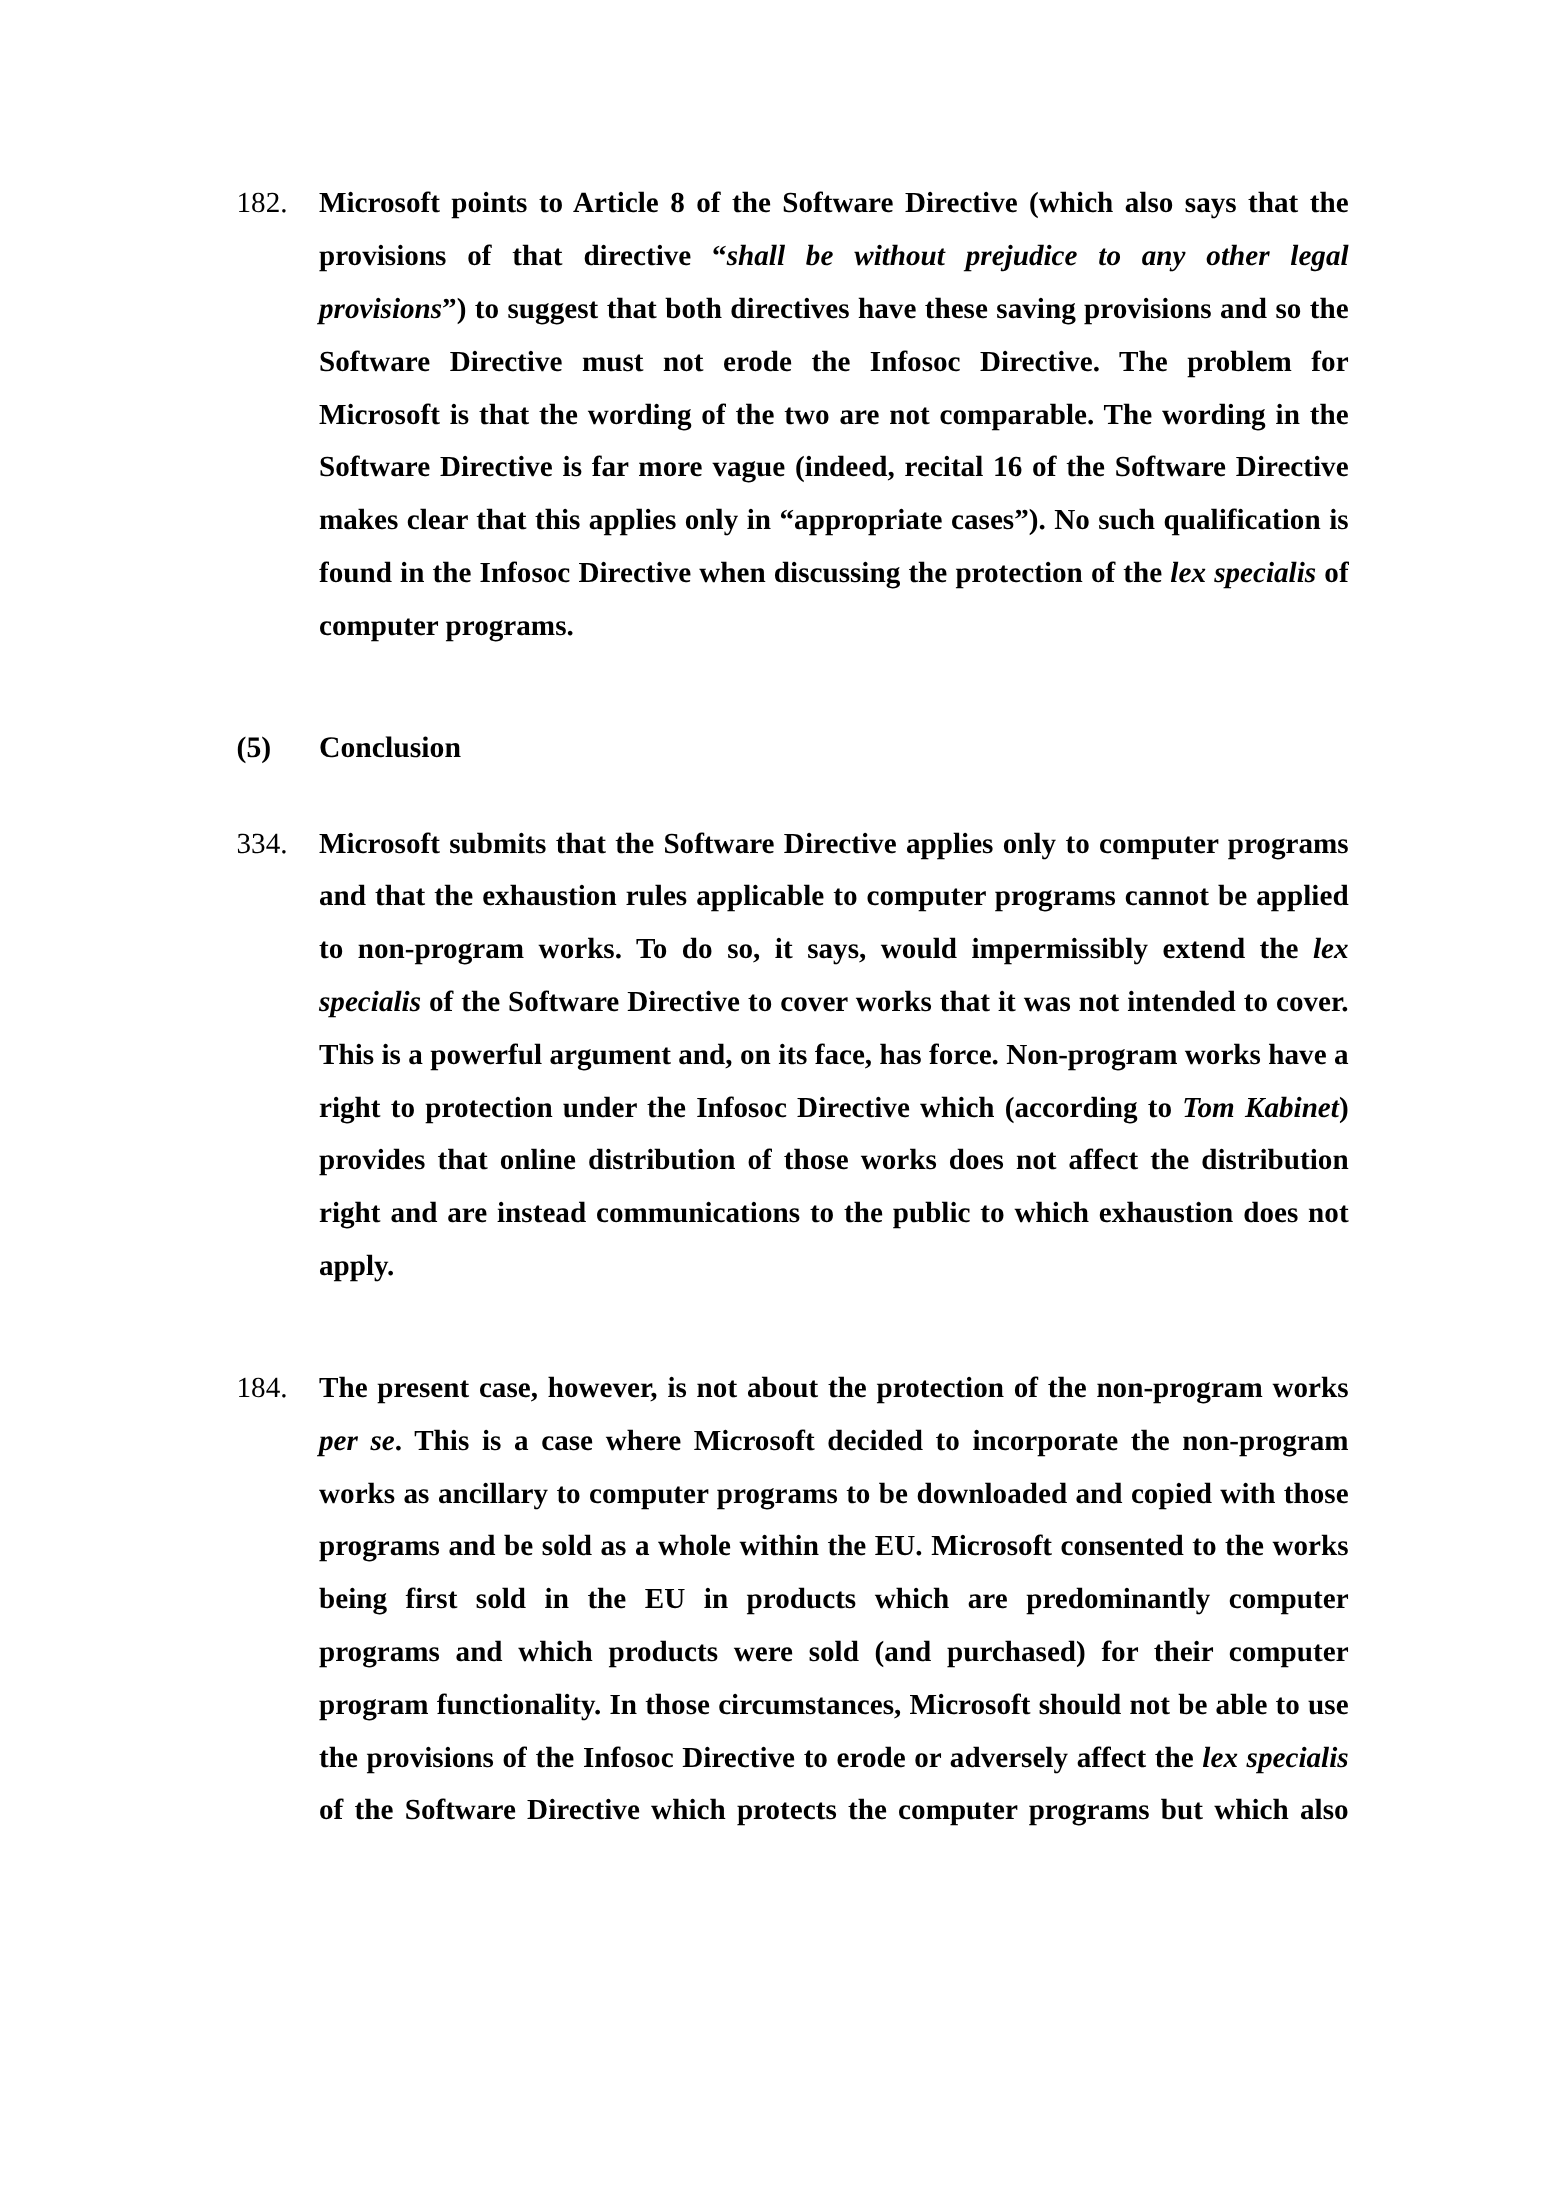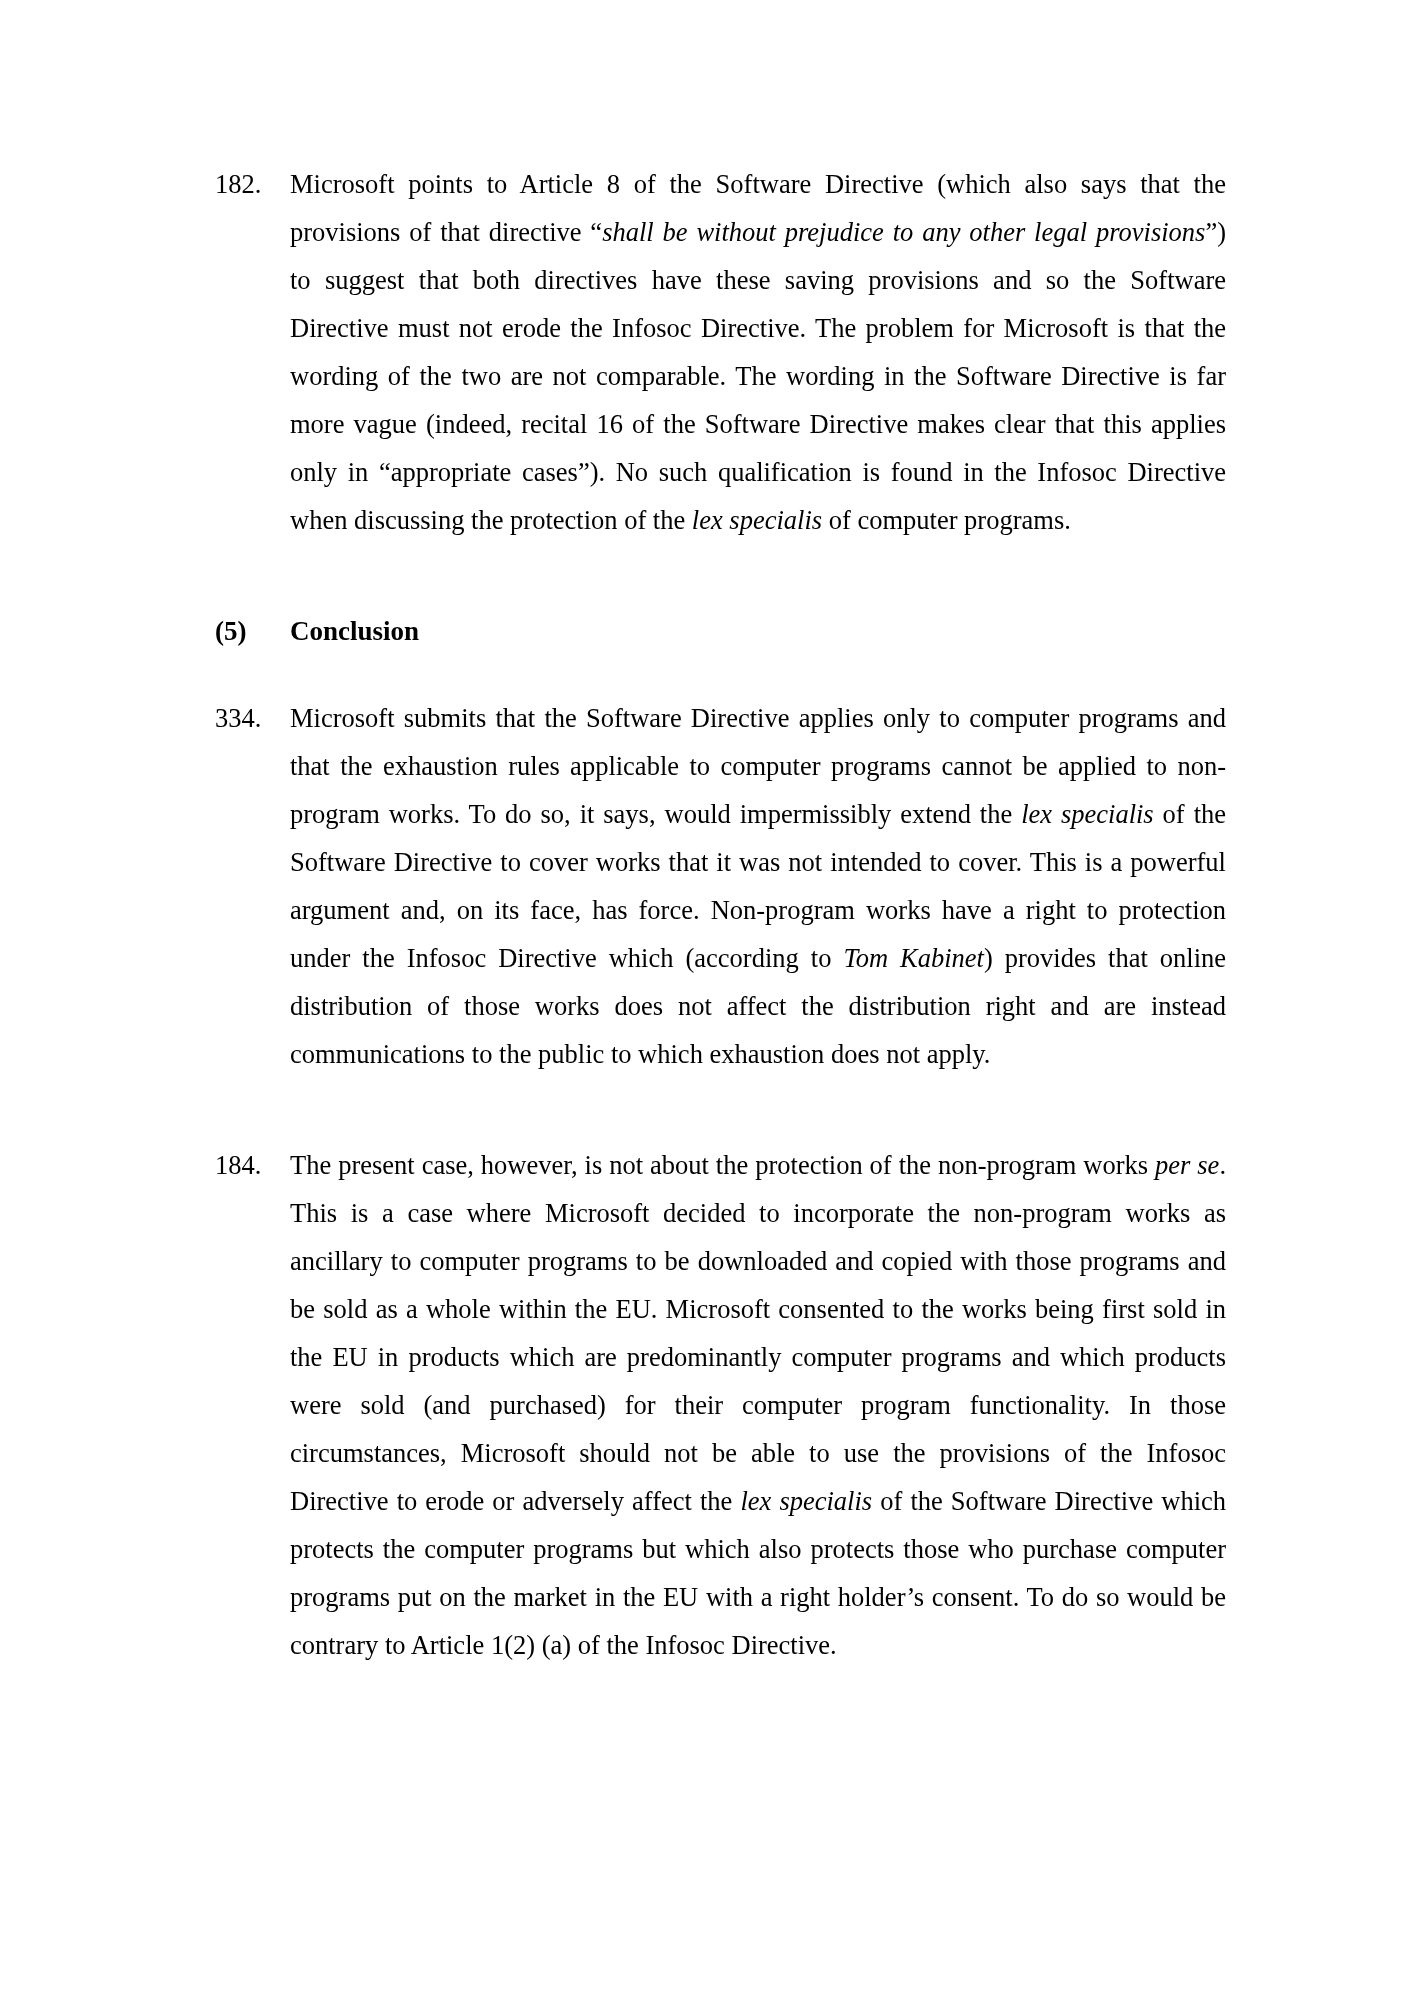--- a/index.html
+++ b/index.html
@@ -32,20 +32,21 @@
     flex: none;
     width: 75px;
     text-align: left;
   }
   .text-col {
     flex: none;
     width: 936px;
     text-align: justify;
     text-align-last: left;
     hyphens: none;
+    font-weight: bold;
   }
   .it { font-style: italic; }
   .heading-block {
     margin-top: 63px;
     font-weight: bold;
     font-size: 27px;
   }
   .heading-block .text-col { text-align: center; }
   #para-183 { margin-top: 39px; }
   #para-184 { margin-top: 63px; }

